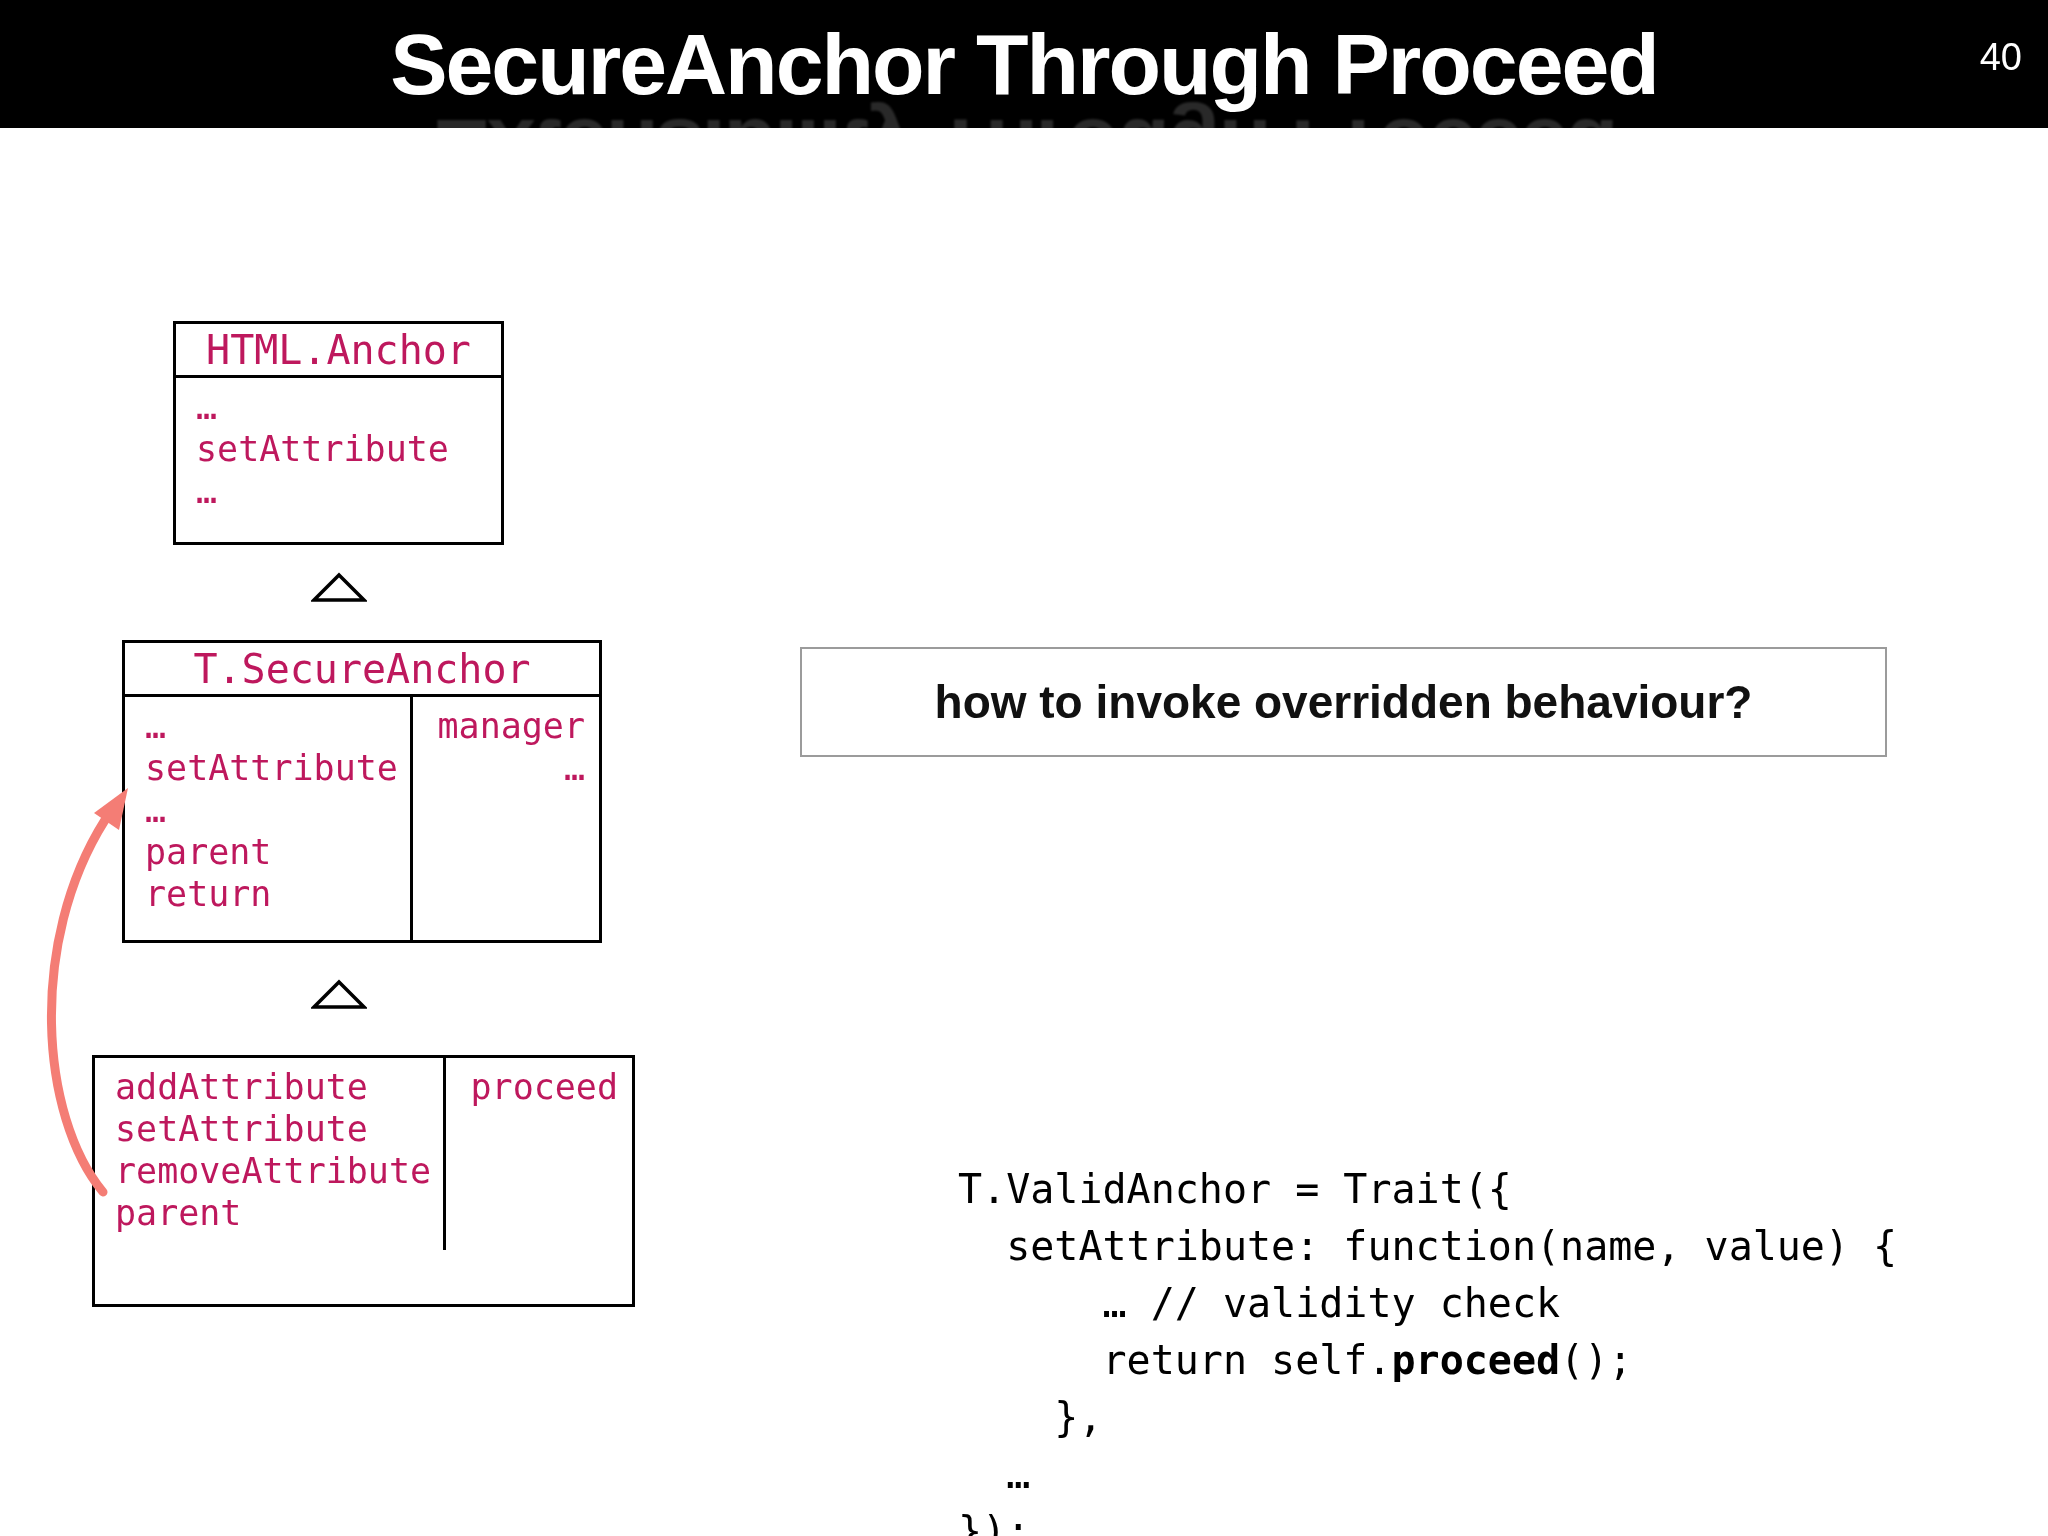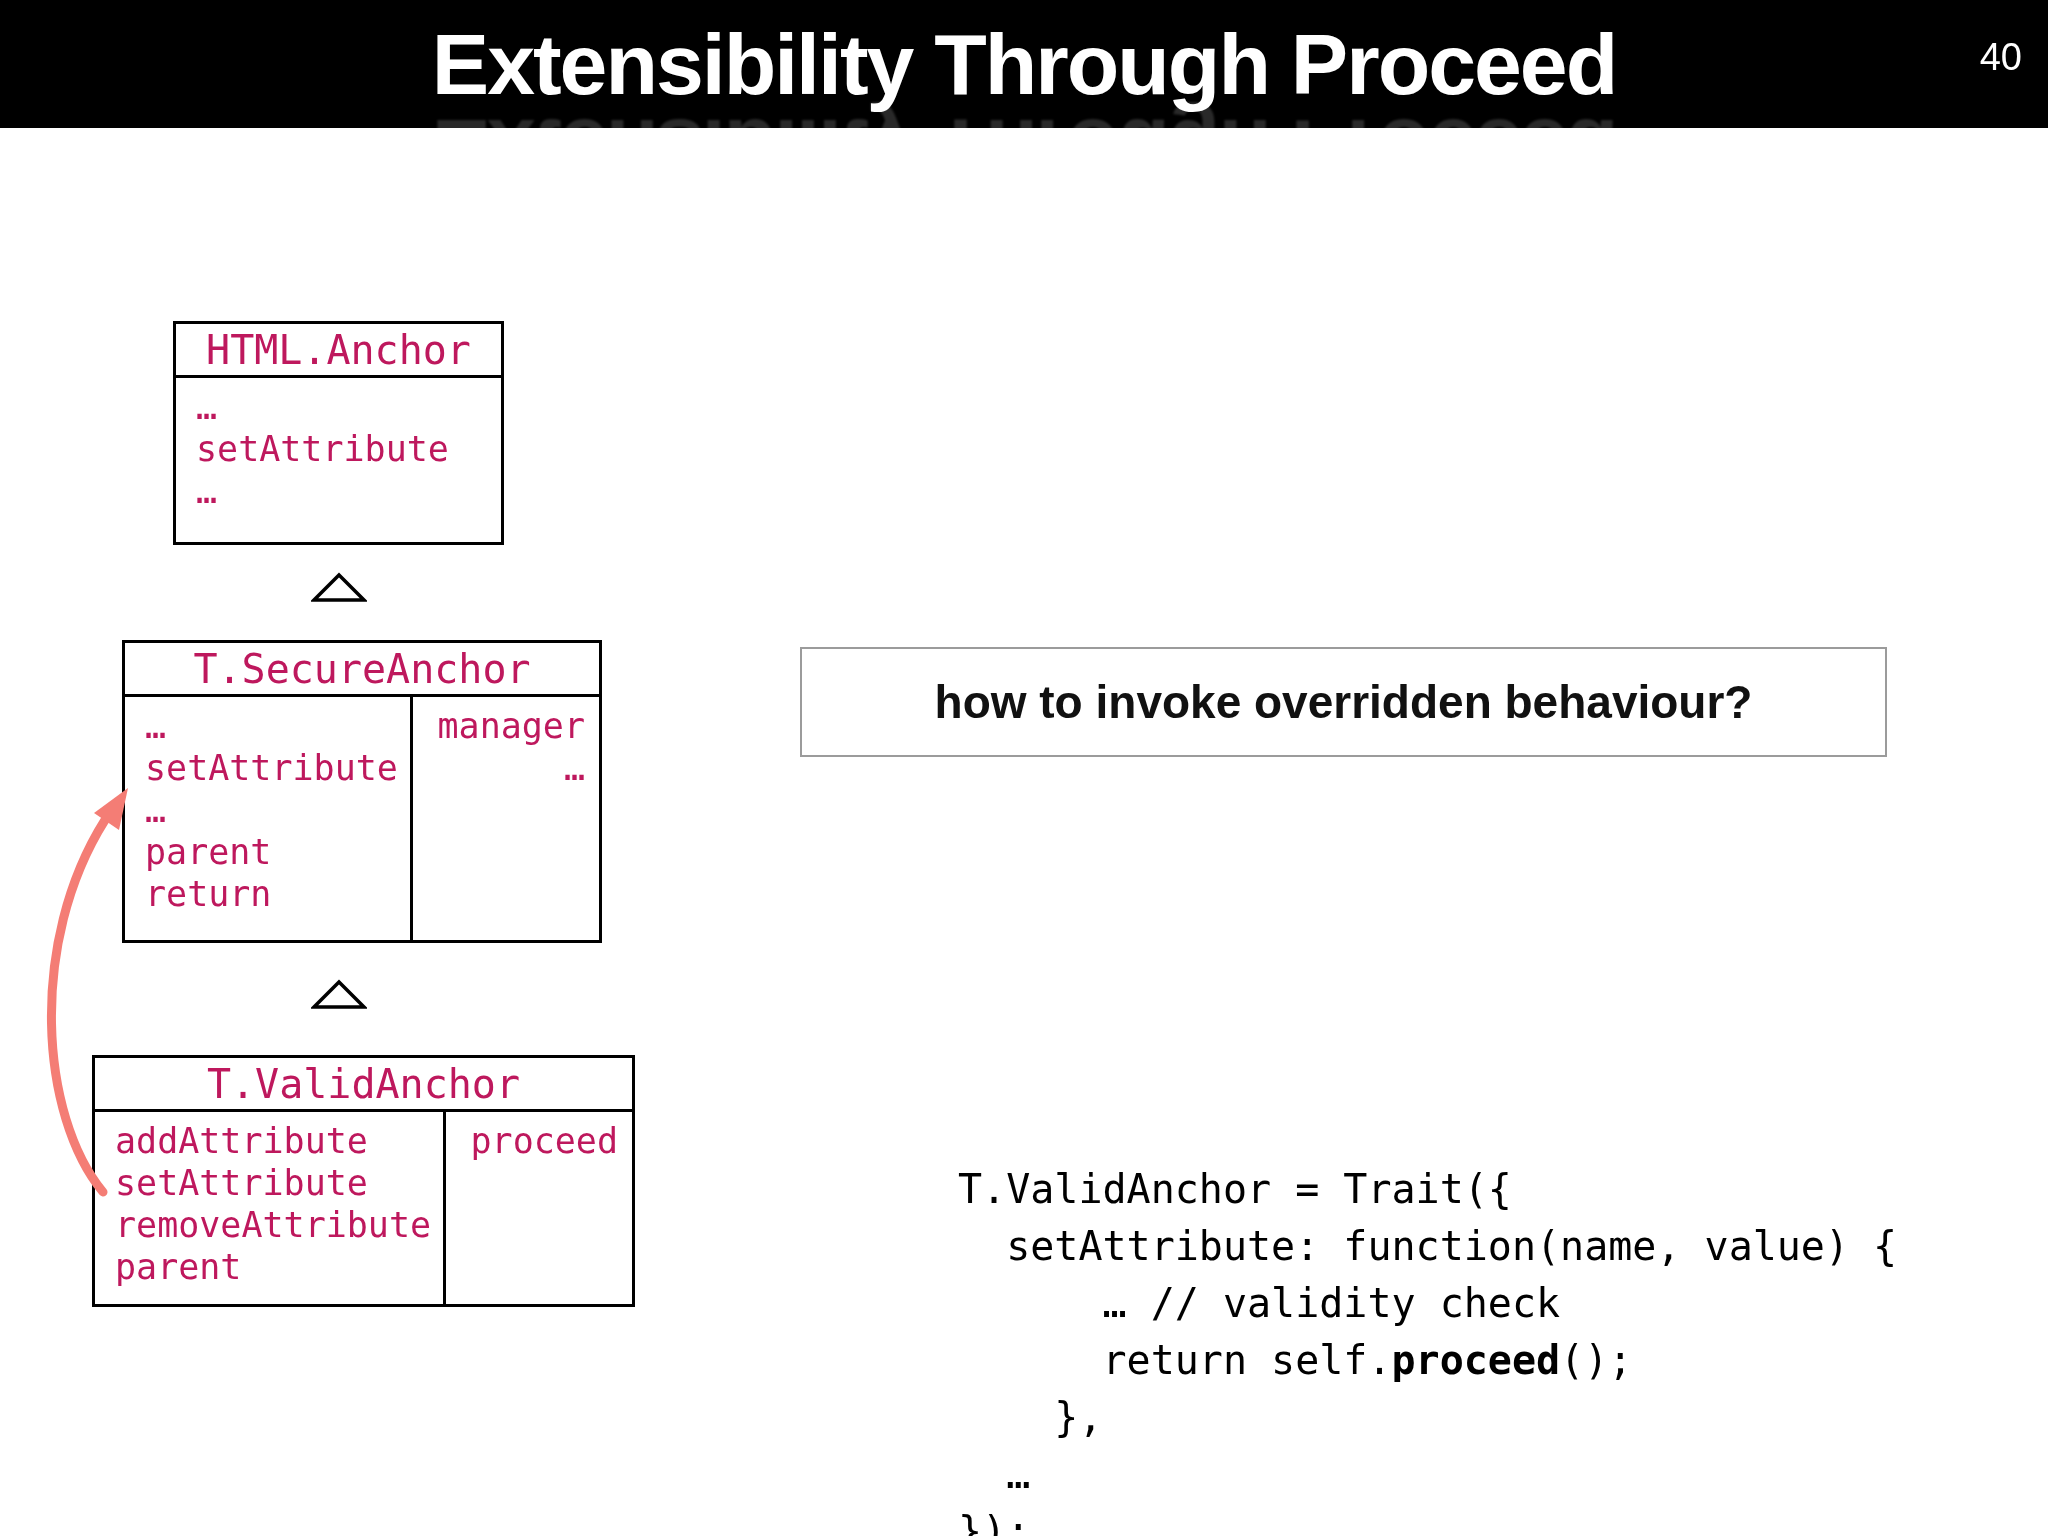--- a/index.html
+++ b/index.html
@@ -56,21 +56,21 @@
                 font-size:40px; line-height:57px; color:#000; white-space:pre; }
   #code-block .bold { font-weight:bold; }
 </style>
 </head>
 <body>
 
 <div id="slide">
 
   <div id="header" style="background: rgb(0, 0, 0);">
     <div class="title-reflection">Extensibility Through Proceed</div>
-    <div class="title">Extensibility Through Proceed</div>
+    <div class="title">SecureAnchor Through Proceed</div>
     <div class="page-number">40</div>
   </div>
 
   <div class="class-box" id="box-html">
     <div class="cb-header">HTML.Anchor</div>
     <div class="cb-body">
       <div class="cb-col col-left">
           <div class="member">…</div>
           <div class="member">setAttribute</div>
           <div class="member">…</div>
@@ -97,21 +97,20 @@
           <div class="member">…</div>
         </div>
     </div>
   </div>
 
   <svg class="tri-svg" id="tri-2" viewBox="0 0 56 32">
     <polygon points="28,3 53,28 3,28" fill="#ffffff" stroke="#000000" stroke-width="3.5" stroke-linejoin="miter"></polygon>
   </svg>
 
   <div class="class-box" id="box-valid">
-    <div class="cb-header">T.ValidAnchor</div>
     <div class="cb-body">
       <div class="cb-col col-left">
           <div class="member">addAttribute</div>
           <div class="member">setAttribute</div>
           <div class="member">removeAttribute</div>
           <div class="member">parent</div>
         </div>
       <div class="cb-col col-right">
           <div class="member">proceed</div>
         </div>

